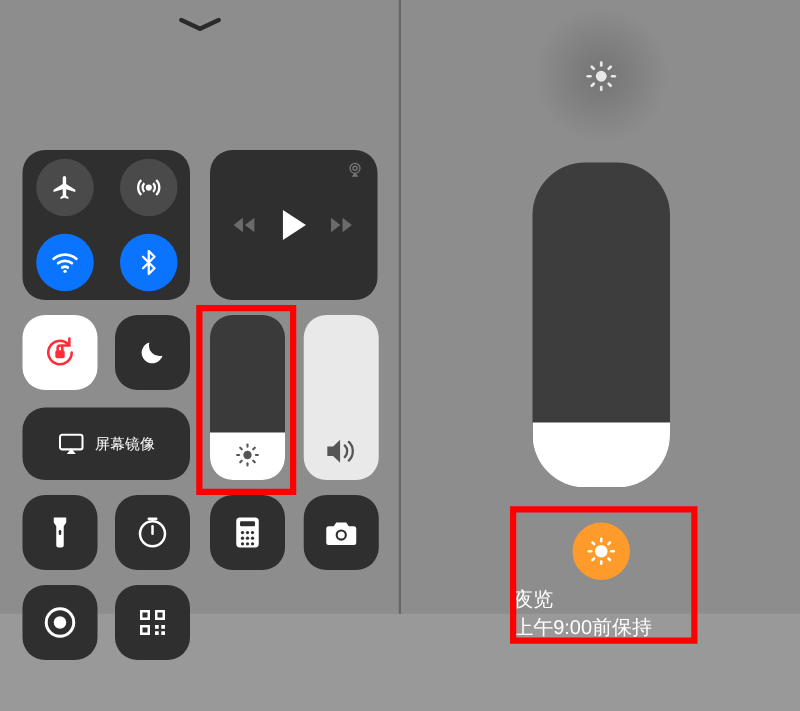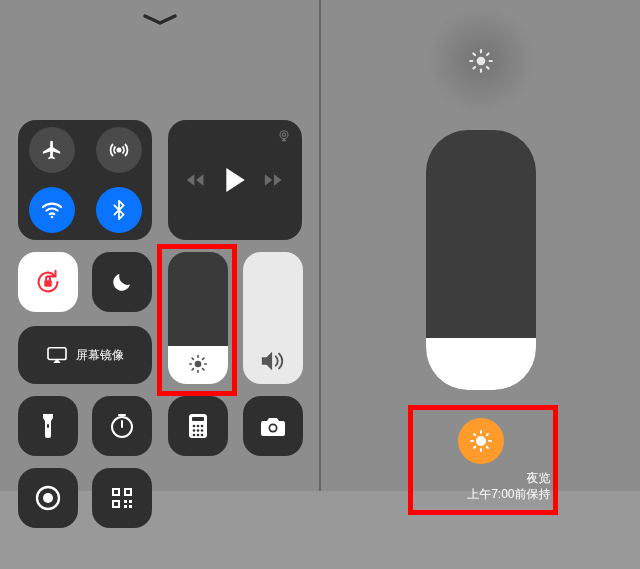--- a/index.html
+++ b/index.html
@@ -60,21 +60,21 @@
   
   .redbox{position:absolute;border:5px solid #ff0000;box-sizing:border-box;pointer-events:none}
 
   
   .rp-bright-icon{position:absolute;left:50%;top:48px;transform:translateX(-50%)}
   .rp-halo{position:absolute;left:50%;top:60px;transform:translate(-50%,-50%);width:110px;height:110px;border-radius:50%;background:radial-gradient(circle,rgba(0,0,0,0.18) 0%,rgba(0,0,0,0) 70%)}
 
   .big-slider{position:absolute;left:50%;top:130px;transform:translateX(-50%);width:110px;height:260px;background:#3d3d3d;border-radius:42px;overflow:hidden}
   .big-slider .fill{position:absolute;left:0;right:0;bottom:0;height:52px;background:#fff}
 
-  .night-btn{position:absolute;left:50%;top:418px;transform:translateX(-50%);width:140px;text-align:right;color:#fff;font-size:12px;line-height:1.35}
+  .night-btn{position:absolute;left:50%;top:418px;transform:translateX(-50%);width:140px;text-align:left;color:#fff;font-size:16px;line-height:1.35}
   .night-circle{width:46px;height:46px;border-radius:50%;background:#ff9b2a;margin:0 auto 6px;display:flex;align-items:center;justify-content:center}
 
   svg{display:block}
 </style>
 </head>
 <body>
 
 <div class="container">
 
   <div class="panel panel-left">
@@ -317,20 +317,20 @@
               <line x1="2" y1="12" x2="4" y2="12"></line>
               <line x1="20" y1="12" x2="22" y2="12"></line>
               <line x1="5" y1="5" x2="6.3" y2="6.3"></line>
               <line x1="17.7" y1="17.7" x2="19" y2="19"></line>
               <line x1="5" y1="19" x2="6.3" y2="17.7"></line>
               <line x1="17.7" y1="6.3" x2="19" y2="5"></line>
             </g>
           </svg>
       </div>
       <div>夜览</div>
-      <div>上午7:00前保持</div>
+      <div>上午9:00前保持</div>
     </div>
 
     <div class="redbox" style="left:87px;top:405px;width:150px;height:110px"></div>
 
   </div>
 
 </div>
 
 </body></html>

